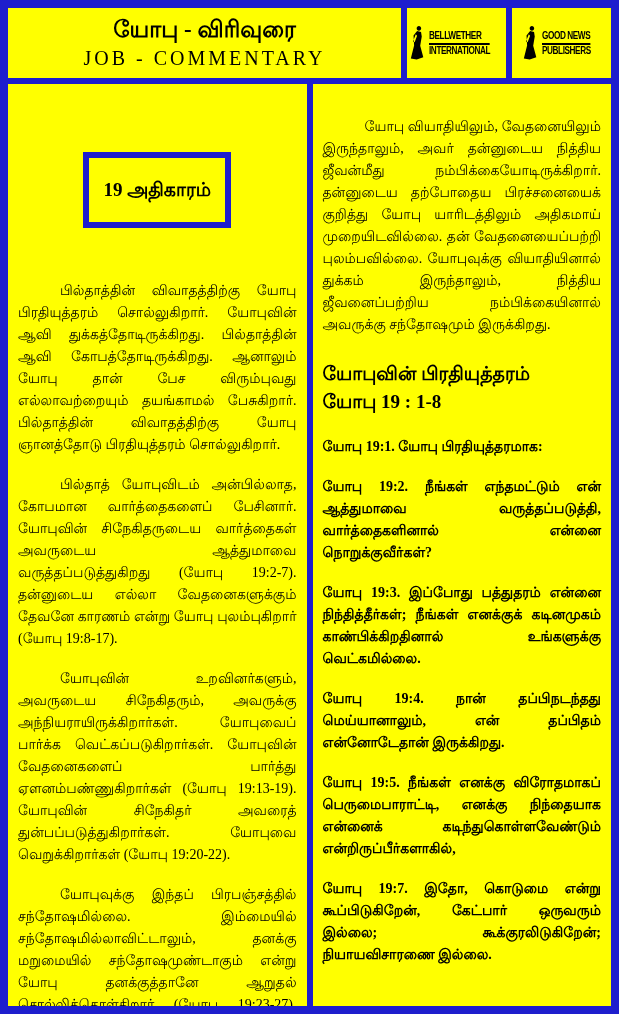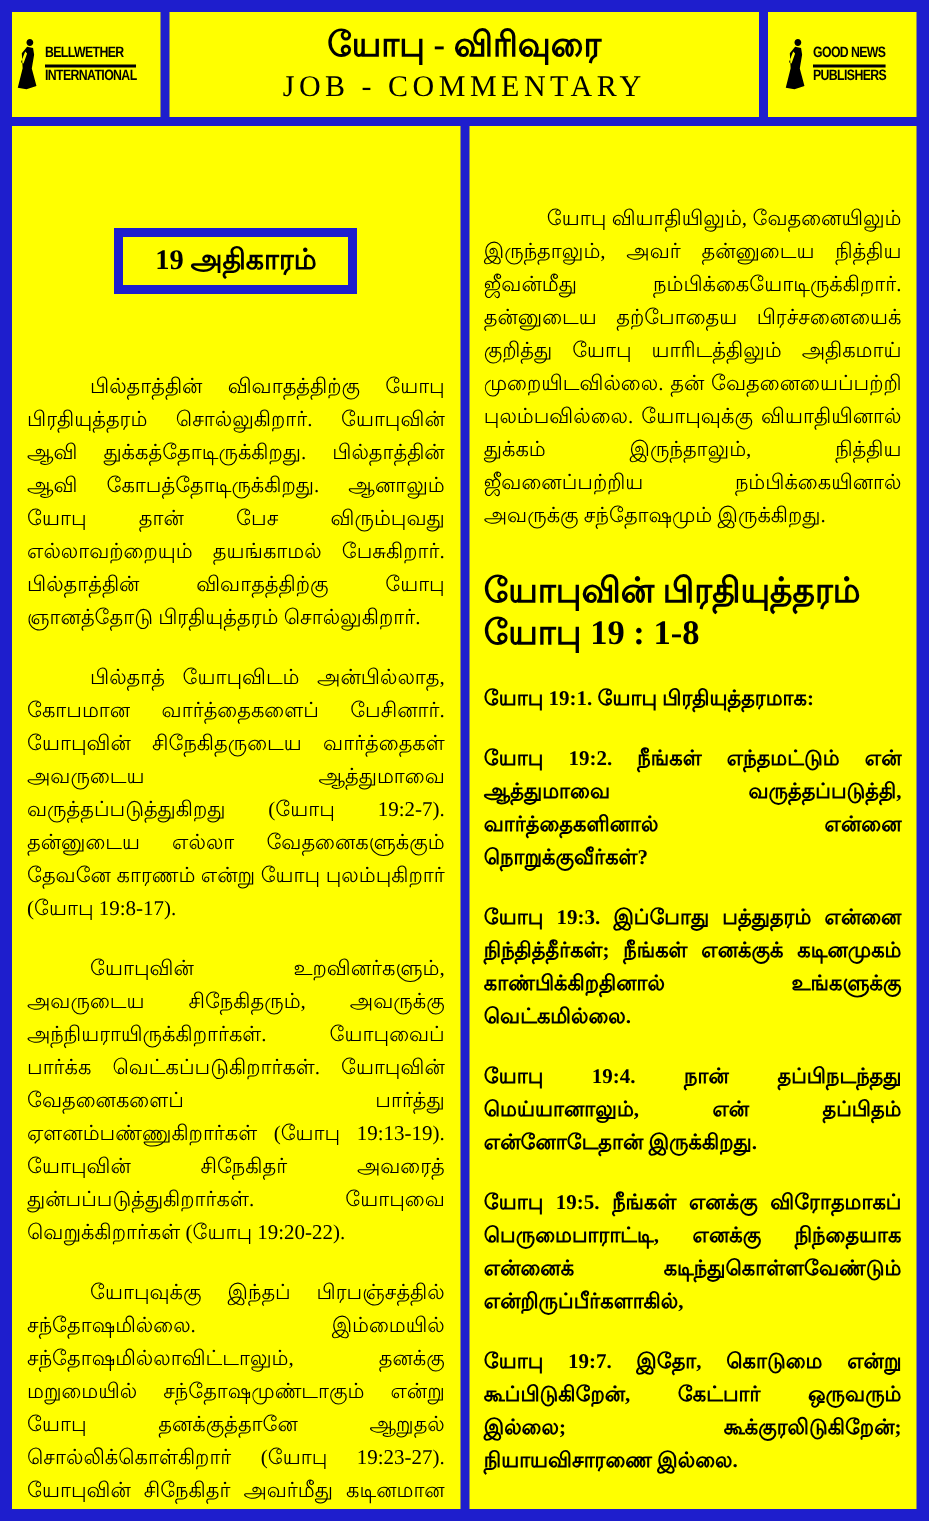--- a/index.html
+++ b/index.html
@@ -46,61 +46,61 @@
     flex: 1; box-sizing: border-box;
     padding: 0 10px; overflow: hidden;
     font-size: 14px; line-height: 22px;
   }
   .para {
     text-align: justify; text-indent: 42px;
     margin: 0 0 18px 0;
   }
   .chapter-box {
     box-sizing: border-box;
-    width: 162px; margin: 68px auto 52px auto;
+    width: 148px; margin: 68px auto 52px auto;
     border: 6px solid #1e1ecd;
-    padding: 5px 4px; text-align: center;
+    padding: 21px 4px; text-align: center;
     font-weight: bold; font-size: 19px; line-height: 22px;
   }
-  .col-right { padding-top: 52px; }
+  .col-right { padding-top: 32px; }
   .section-heading {
-    font-weight: bold; font-size: 23px; line-height: 28px;
+    font-weight: bold; font-size: 19px; line-height: 28px;
     margin: 24px 0 20px 0;
   }
   .verse-lead {
     font-weight: bold; text-align: justify;
     margin: 0 0 18px 0;
   }
   .verse {
     font-weight: bold; text-align: justify;
     margin: 17px 0 18px 0;
   }
 </style>
 </head>
 <body>
 
 <div class="page">
 
   <div class="header">
 
+    <div class="panel title-box">
+      <div class="title-tamil">யோபு - விரிவுரை</div>
+      <div class="title-english">JOB - COMMENTARY</div>
+    </div>
+
     <div class="panel logo-box">
       <svg class="logo-fig" viewBox="0 0 24 48">
         <path fill="#000" d="M14 0c1.8 0 3.2 1.5 3.2 3.3S15.8 6.6 14 6.6s-3.2-1.5-3.2-3.3S12.2 0 14 0z
           M11.4 7.2l5.6 1.2 1 6.4-2.2 13 4.4 16.4-9.4 3.2-8.2-1.6 4.6-18.2-.8-14.2z
           M9.6 11.8l-4 10 2.4 1.2 3.4-9.4z"></path>
       </svg>
       <div class="logo-text">
         <div class="l1">BELLWETHER</div>
         <div class="l2">INTERNATIONAL</div>
       </div>
-    </div>
-
-    <div class="panel title-box">
-      <div class="title-tamil">யோபு - விரிவுரை</div>
-      <div class="title-english">JOB - COMMENTARY</div>
     </div>
 
     <div class="panel logo-box">
       <svg class="logo-fig" viewBox="0 0 24 48">
         <path fill="#000" d="M14 0c1.8 0 3.2 1.5 3.2 3.3S15.8 6.6 14 6.6s-3.2-1.5-3.2-3.3S12.2 0 14 0z
           M11.4 7.2l5.6 1.2 1 6.4-2.2 13 4.4 16.4-9.4 3.2-8.2-1.6 4.6-18.2-.8-14.2z
           M9.6 11.8l-4 10 2.4 1.2 3.4-9.4z"></path>
       </svg>
       <div class="logo-text">
         <div class="l1">GOOD NEWS</div>

